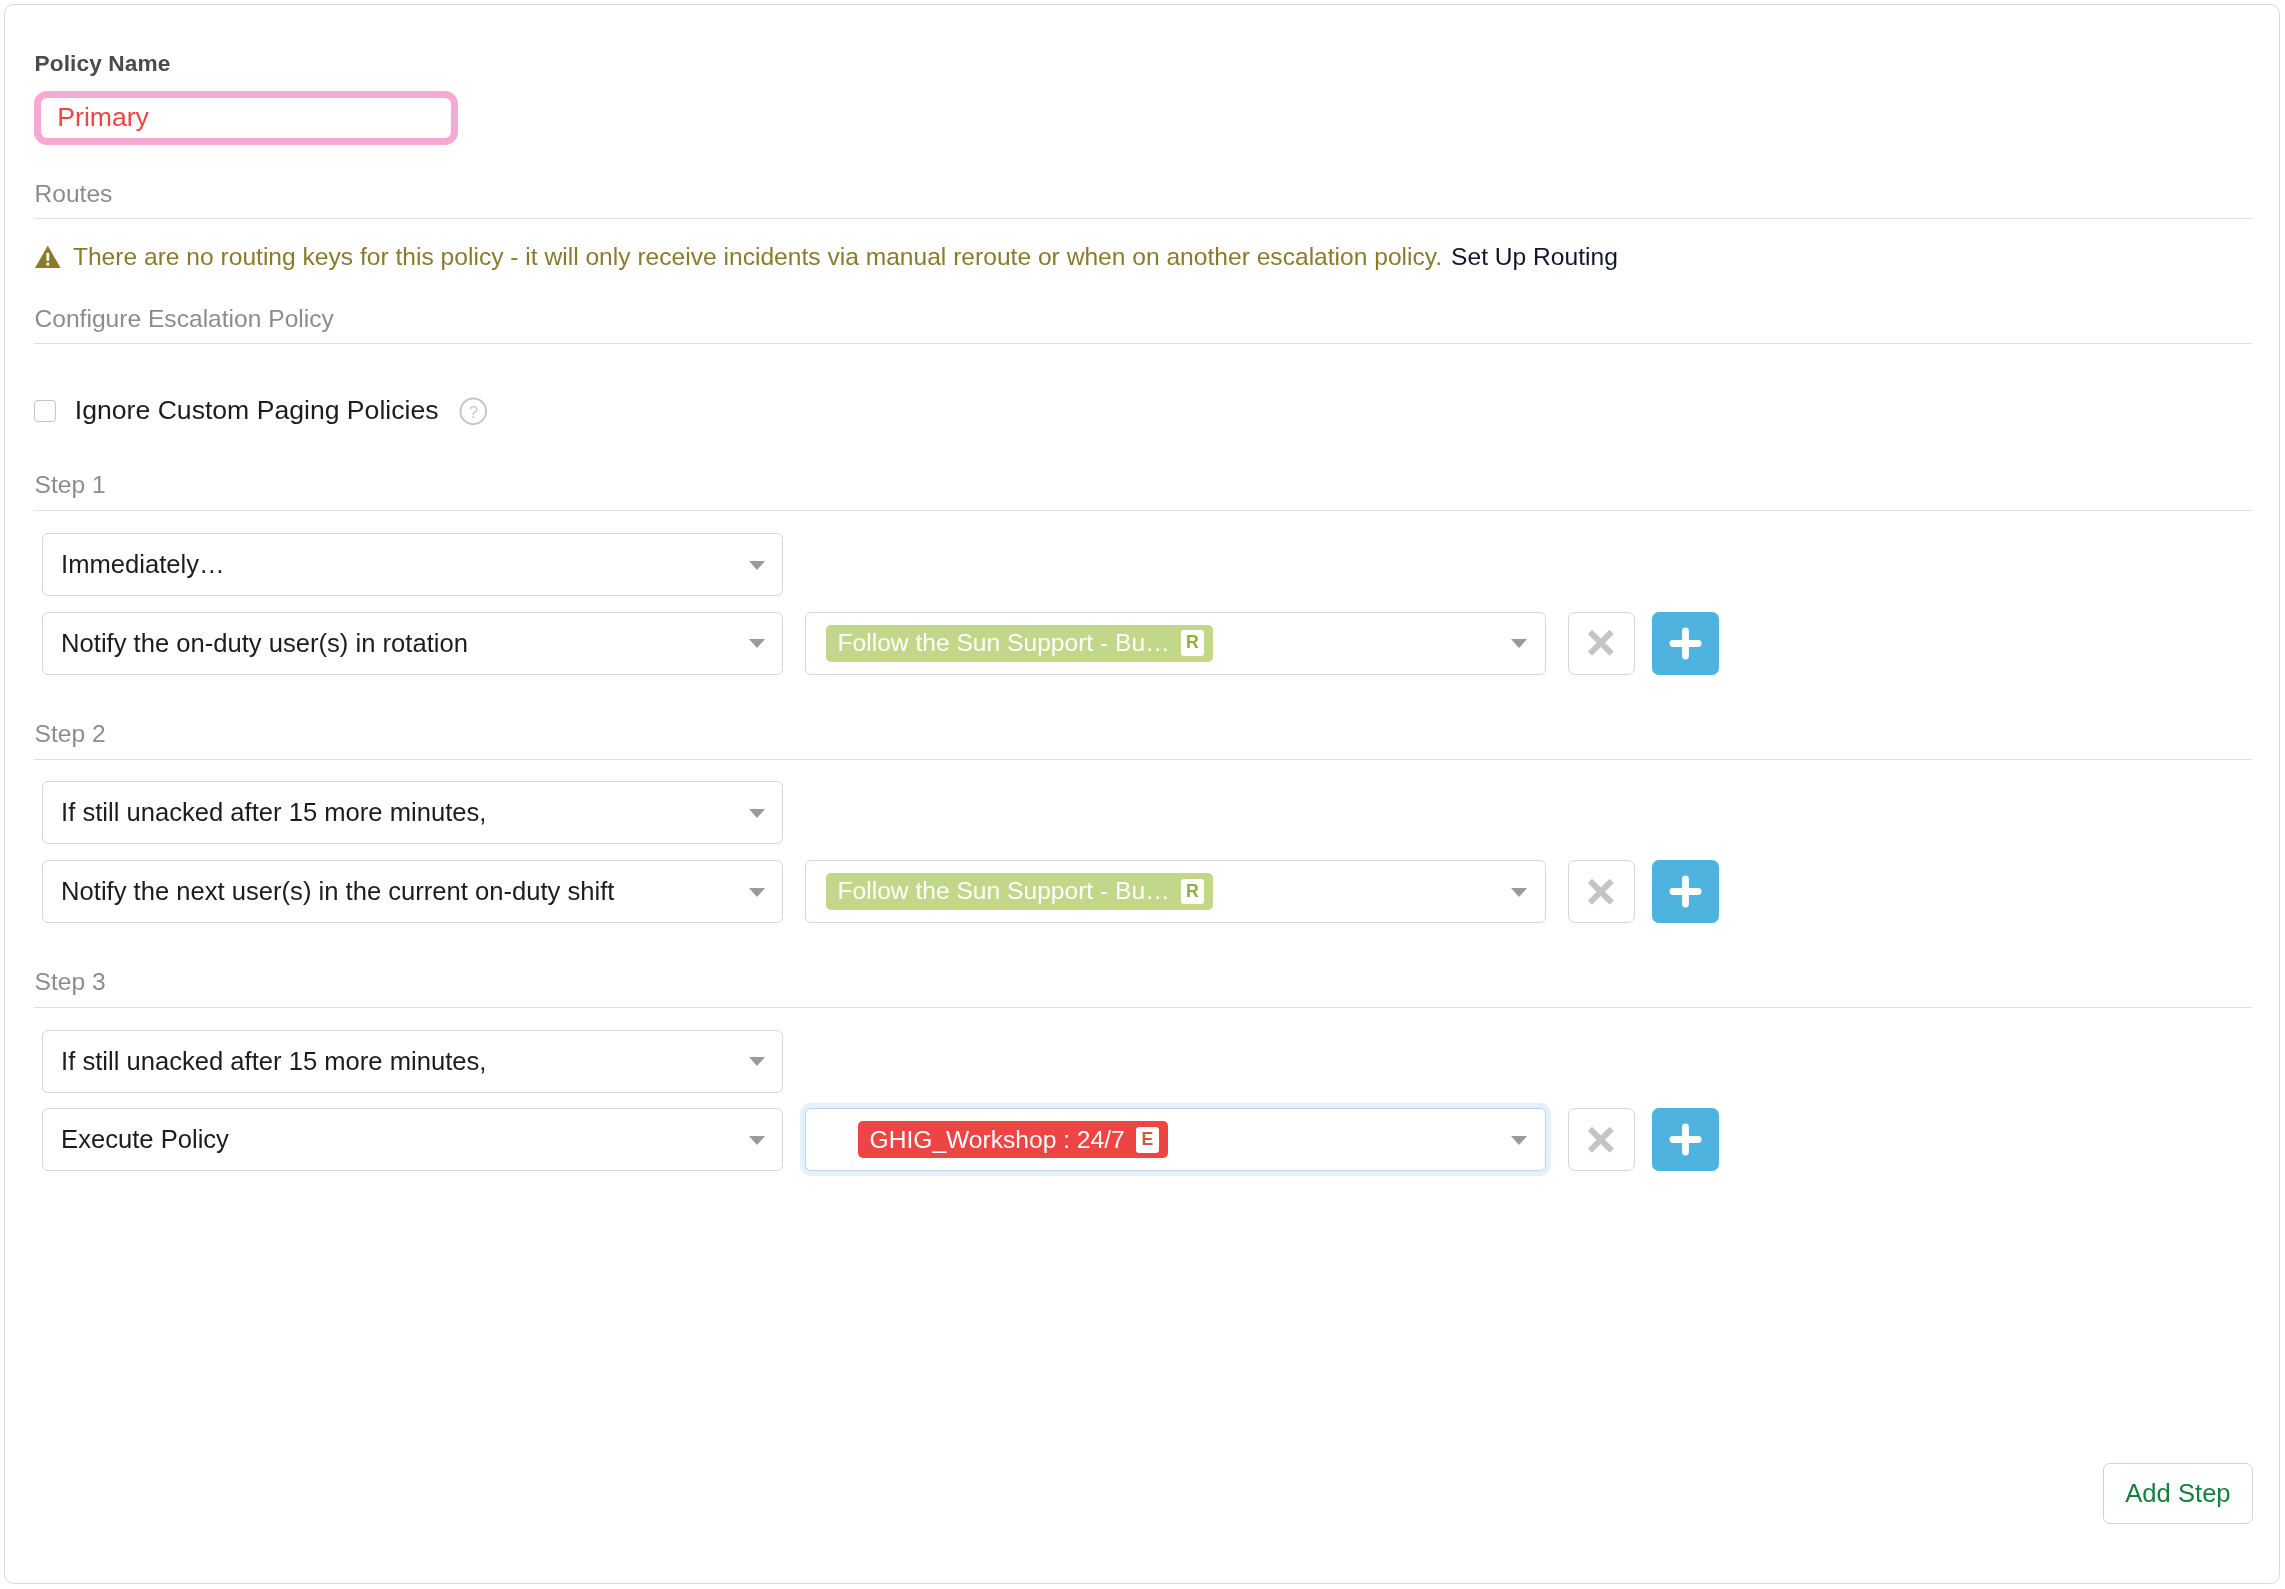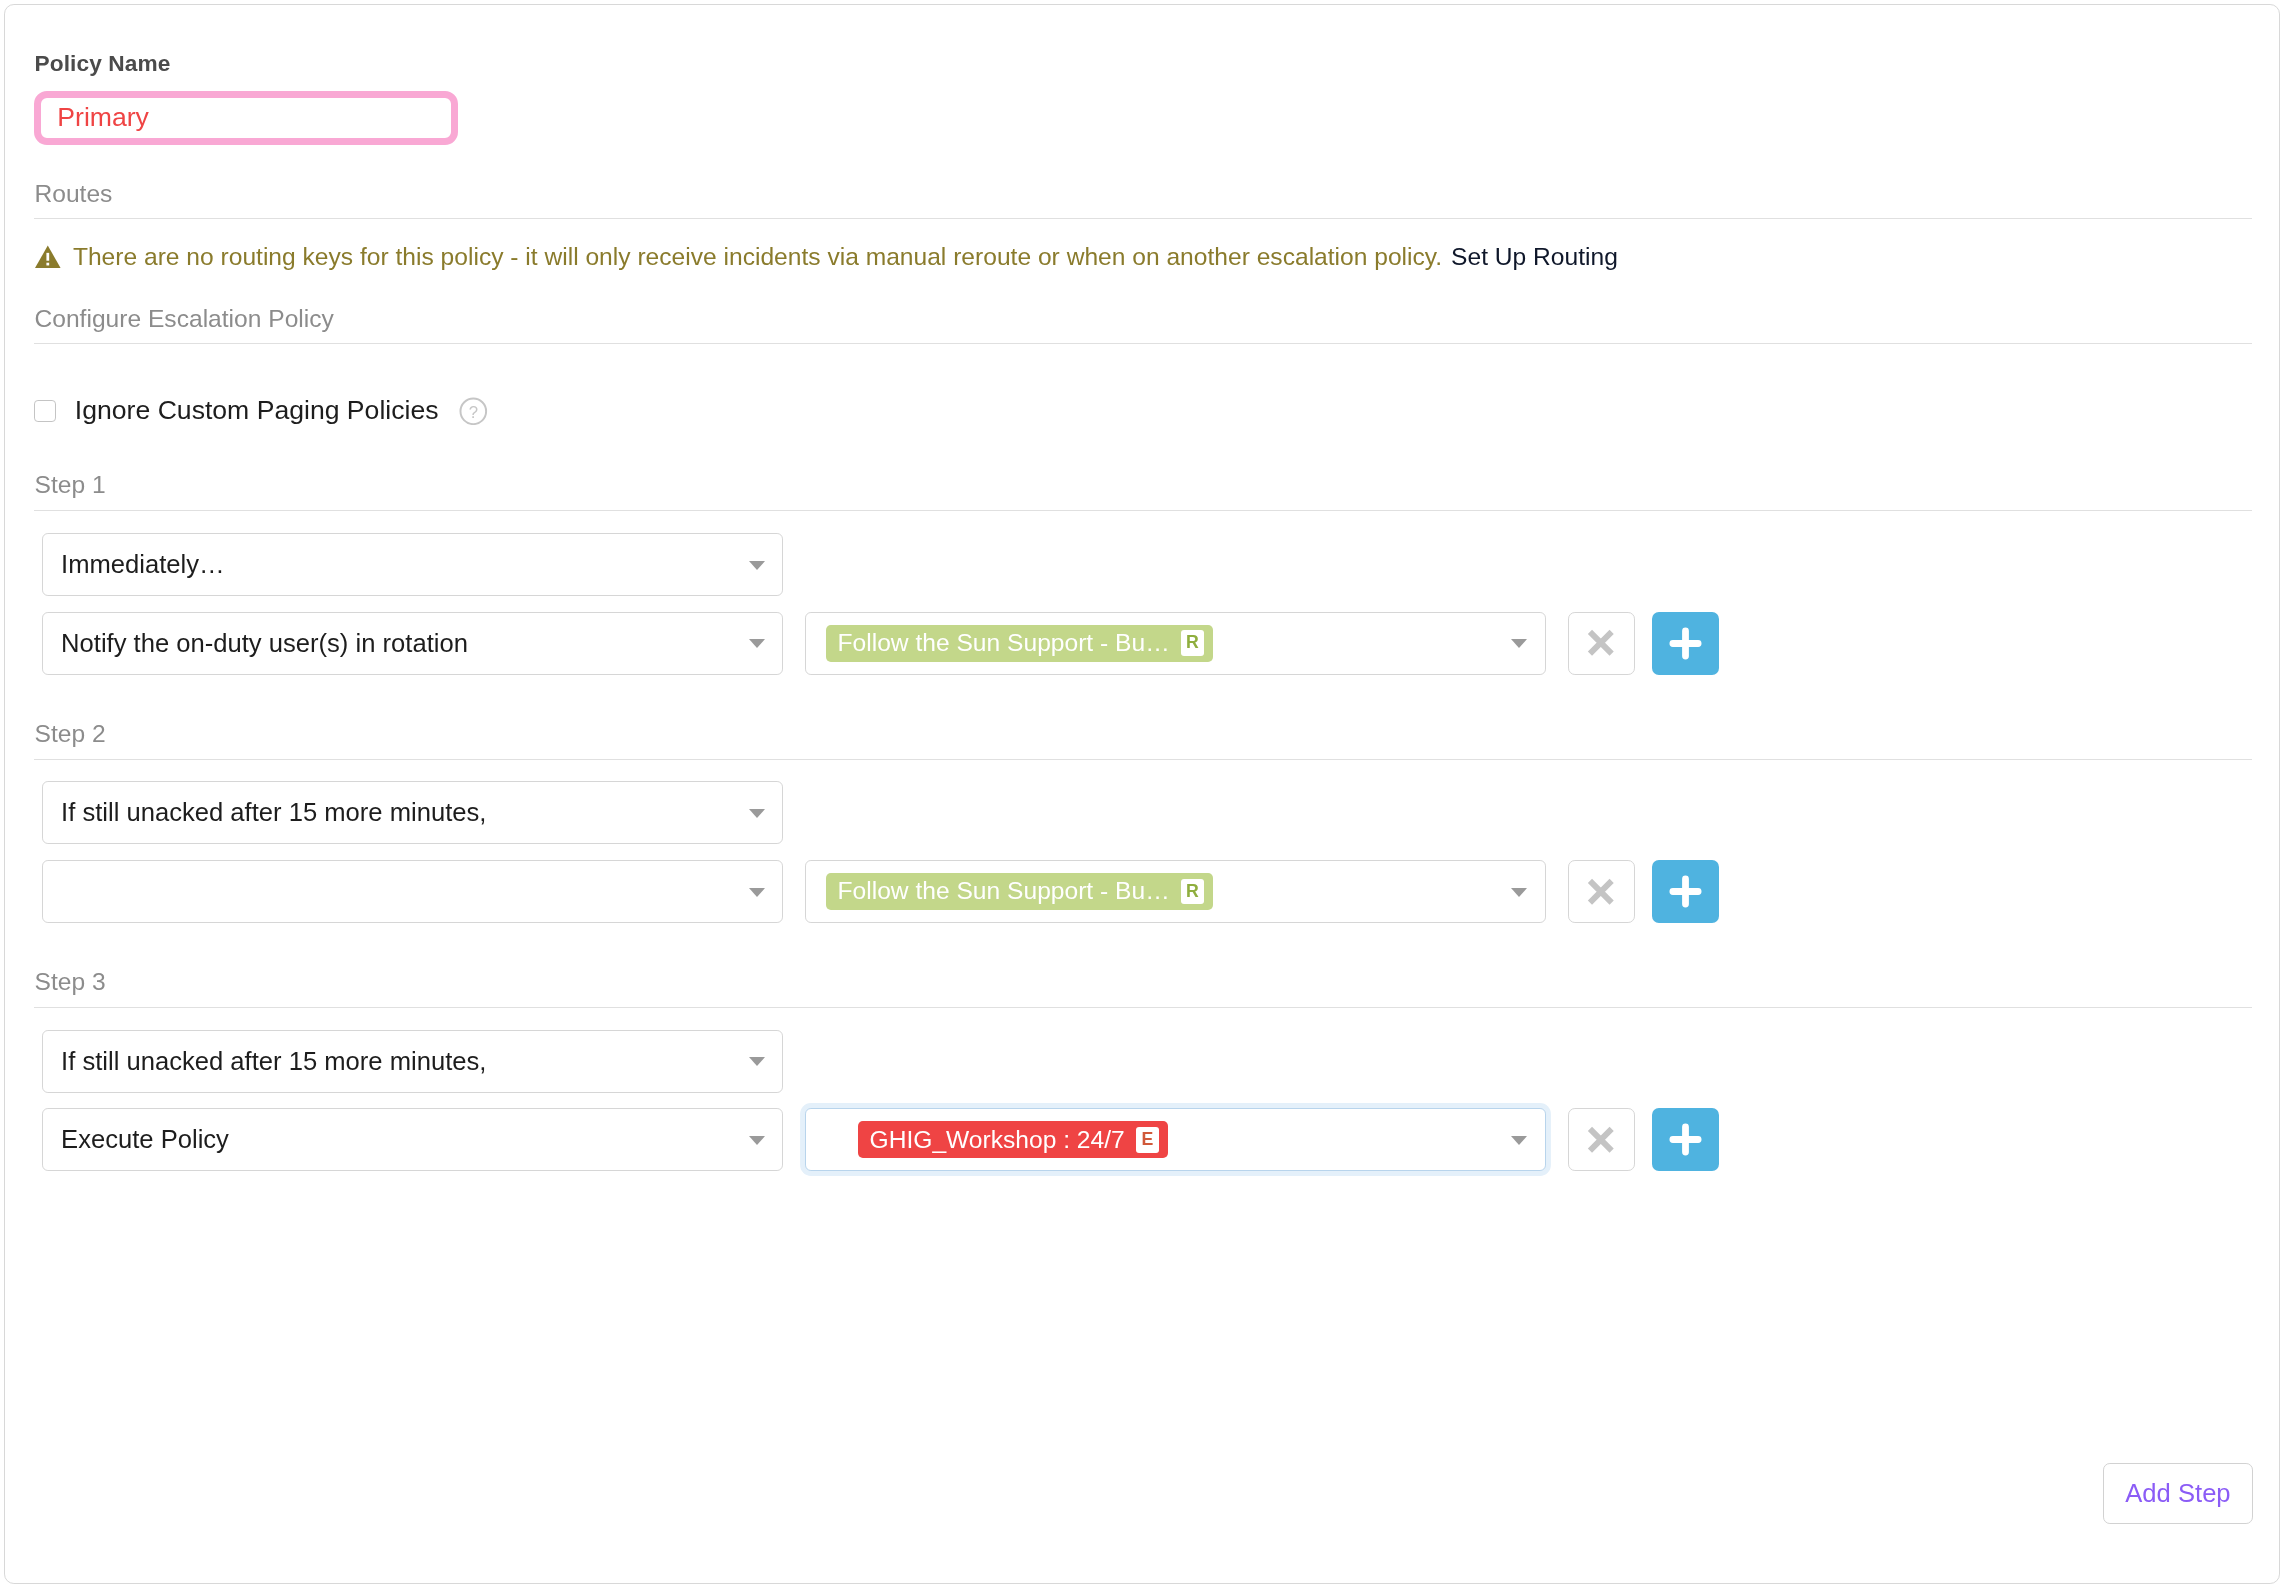--- a/index.html
+++ b/index.html
@@ -248,21 +248,21 @@
   }
   .addstep {
     box-sizing: border-box;
     height: 61px;
     padding: 0 21.7px;
     border: 1px solid #d2d2d2;
     border-radius: 6.9px;
     background: #fff;
     font-family: "Liberation Sans", sans-serif;
     font-size: 25.6px;
-    color: #8b5cf6;
+    color: #15803d;
     cursor: pointer;
   }
 </style>
 </head>
 <body>
 
 <div class="card">
   <div class="inner">
 
     <div class="policy-label">Policy Name</div>
@@ -347,20 +347,21 @@
     <div class="hr"></div>
     <div class="step-body">
       <div class="row">
         <div class="select sel-when">
           <span>If still unacked after 15 more minutes,</span>
           <span class="caret"></span>
         </div>
       </div>
       <div class="row">
         <div class="select sel-what">
+          <span>Notify the next user(s) in the current on-duty shift</span>
           <span class="caret"></span>
         </div>
         <div class="select sel-target">
           <span class="tag green">
             <span>Follow the Sun Support - Bu…</span>
             <span class="badge">R</span>
           </span>
           <span class="caret"></span>
         </div>
         <div class="icon-btn btn-remove">

